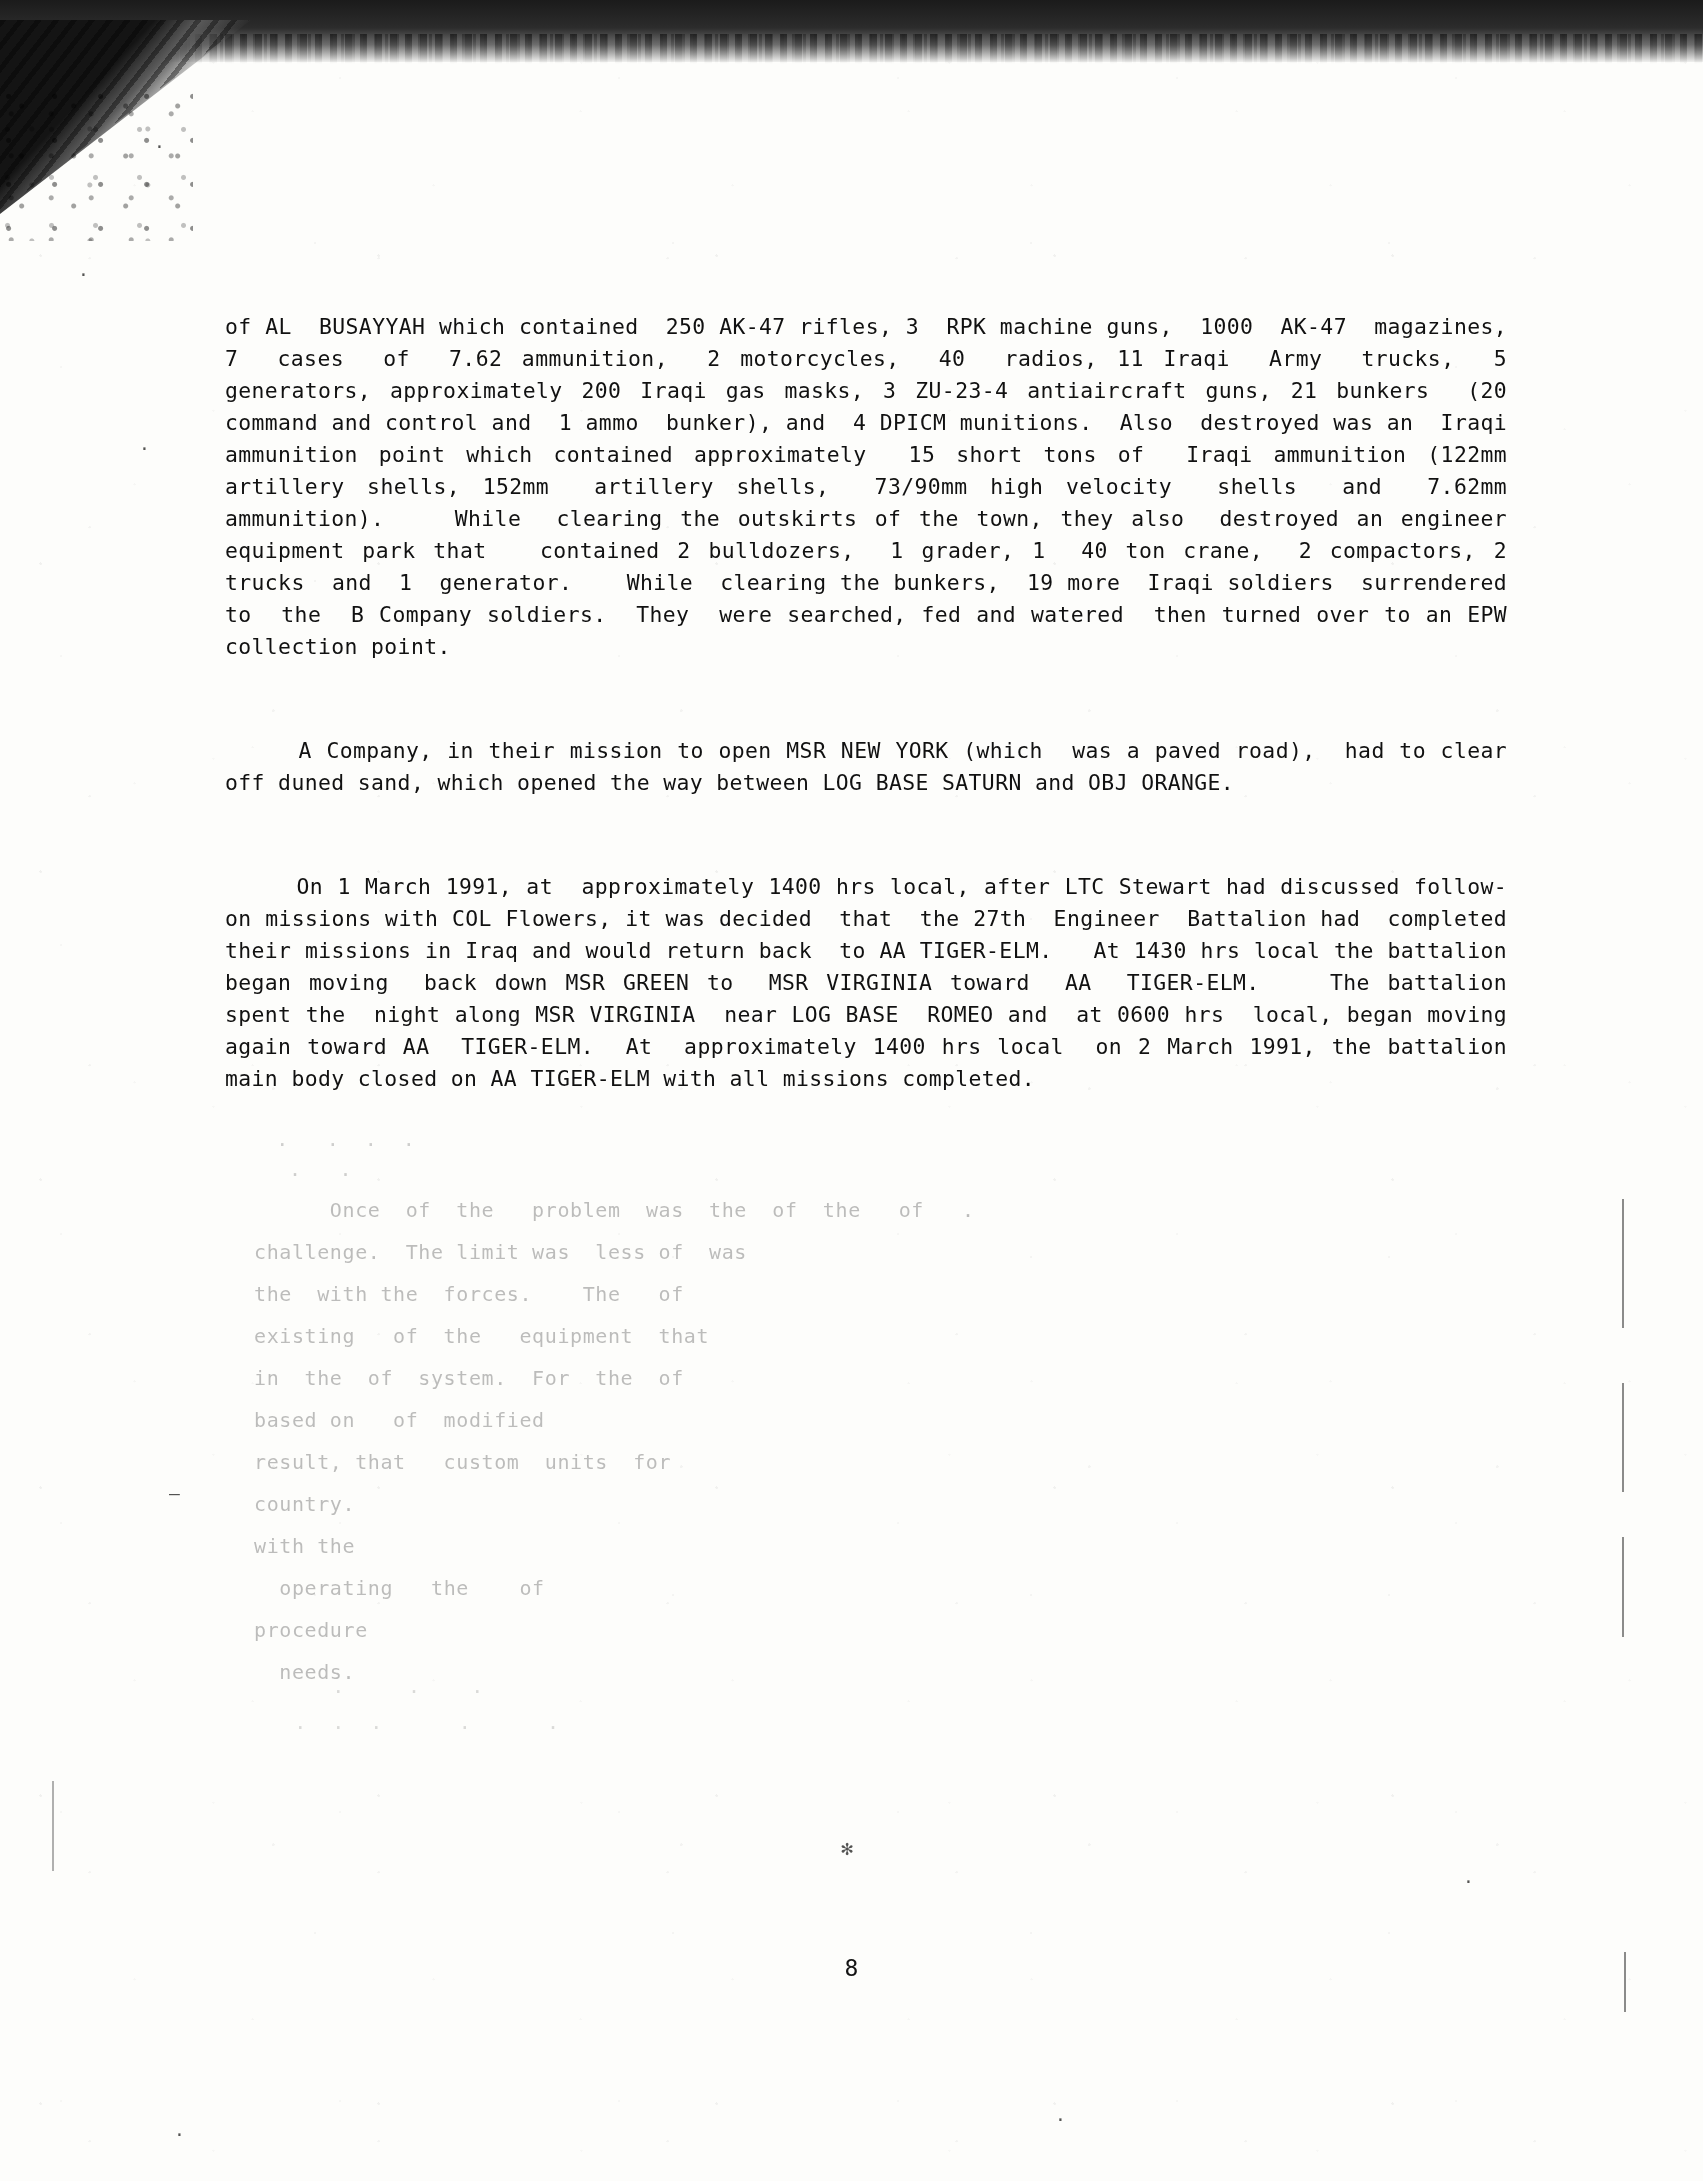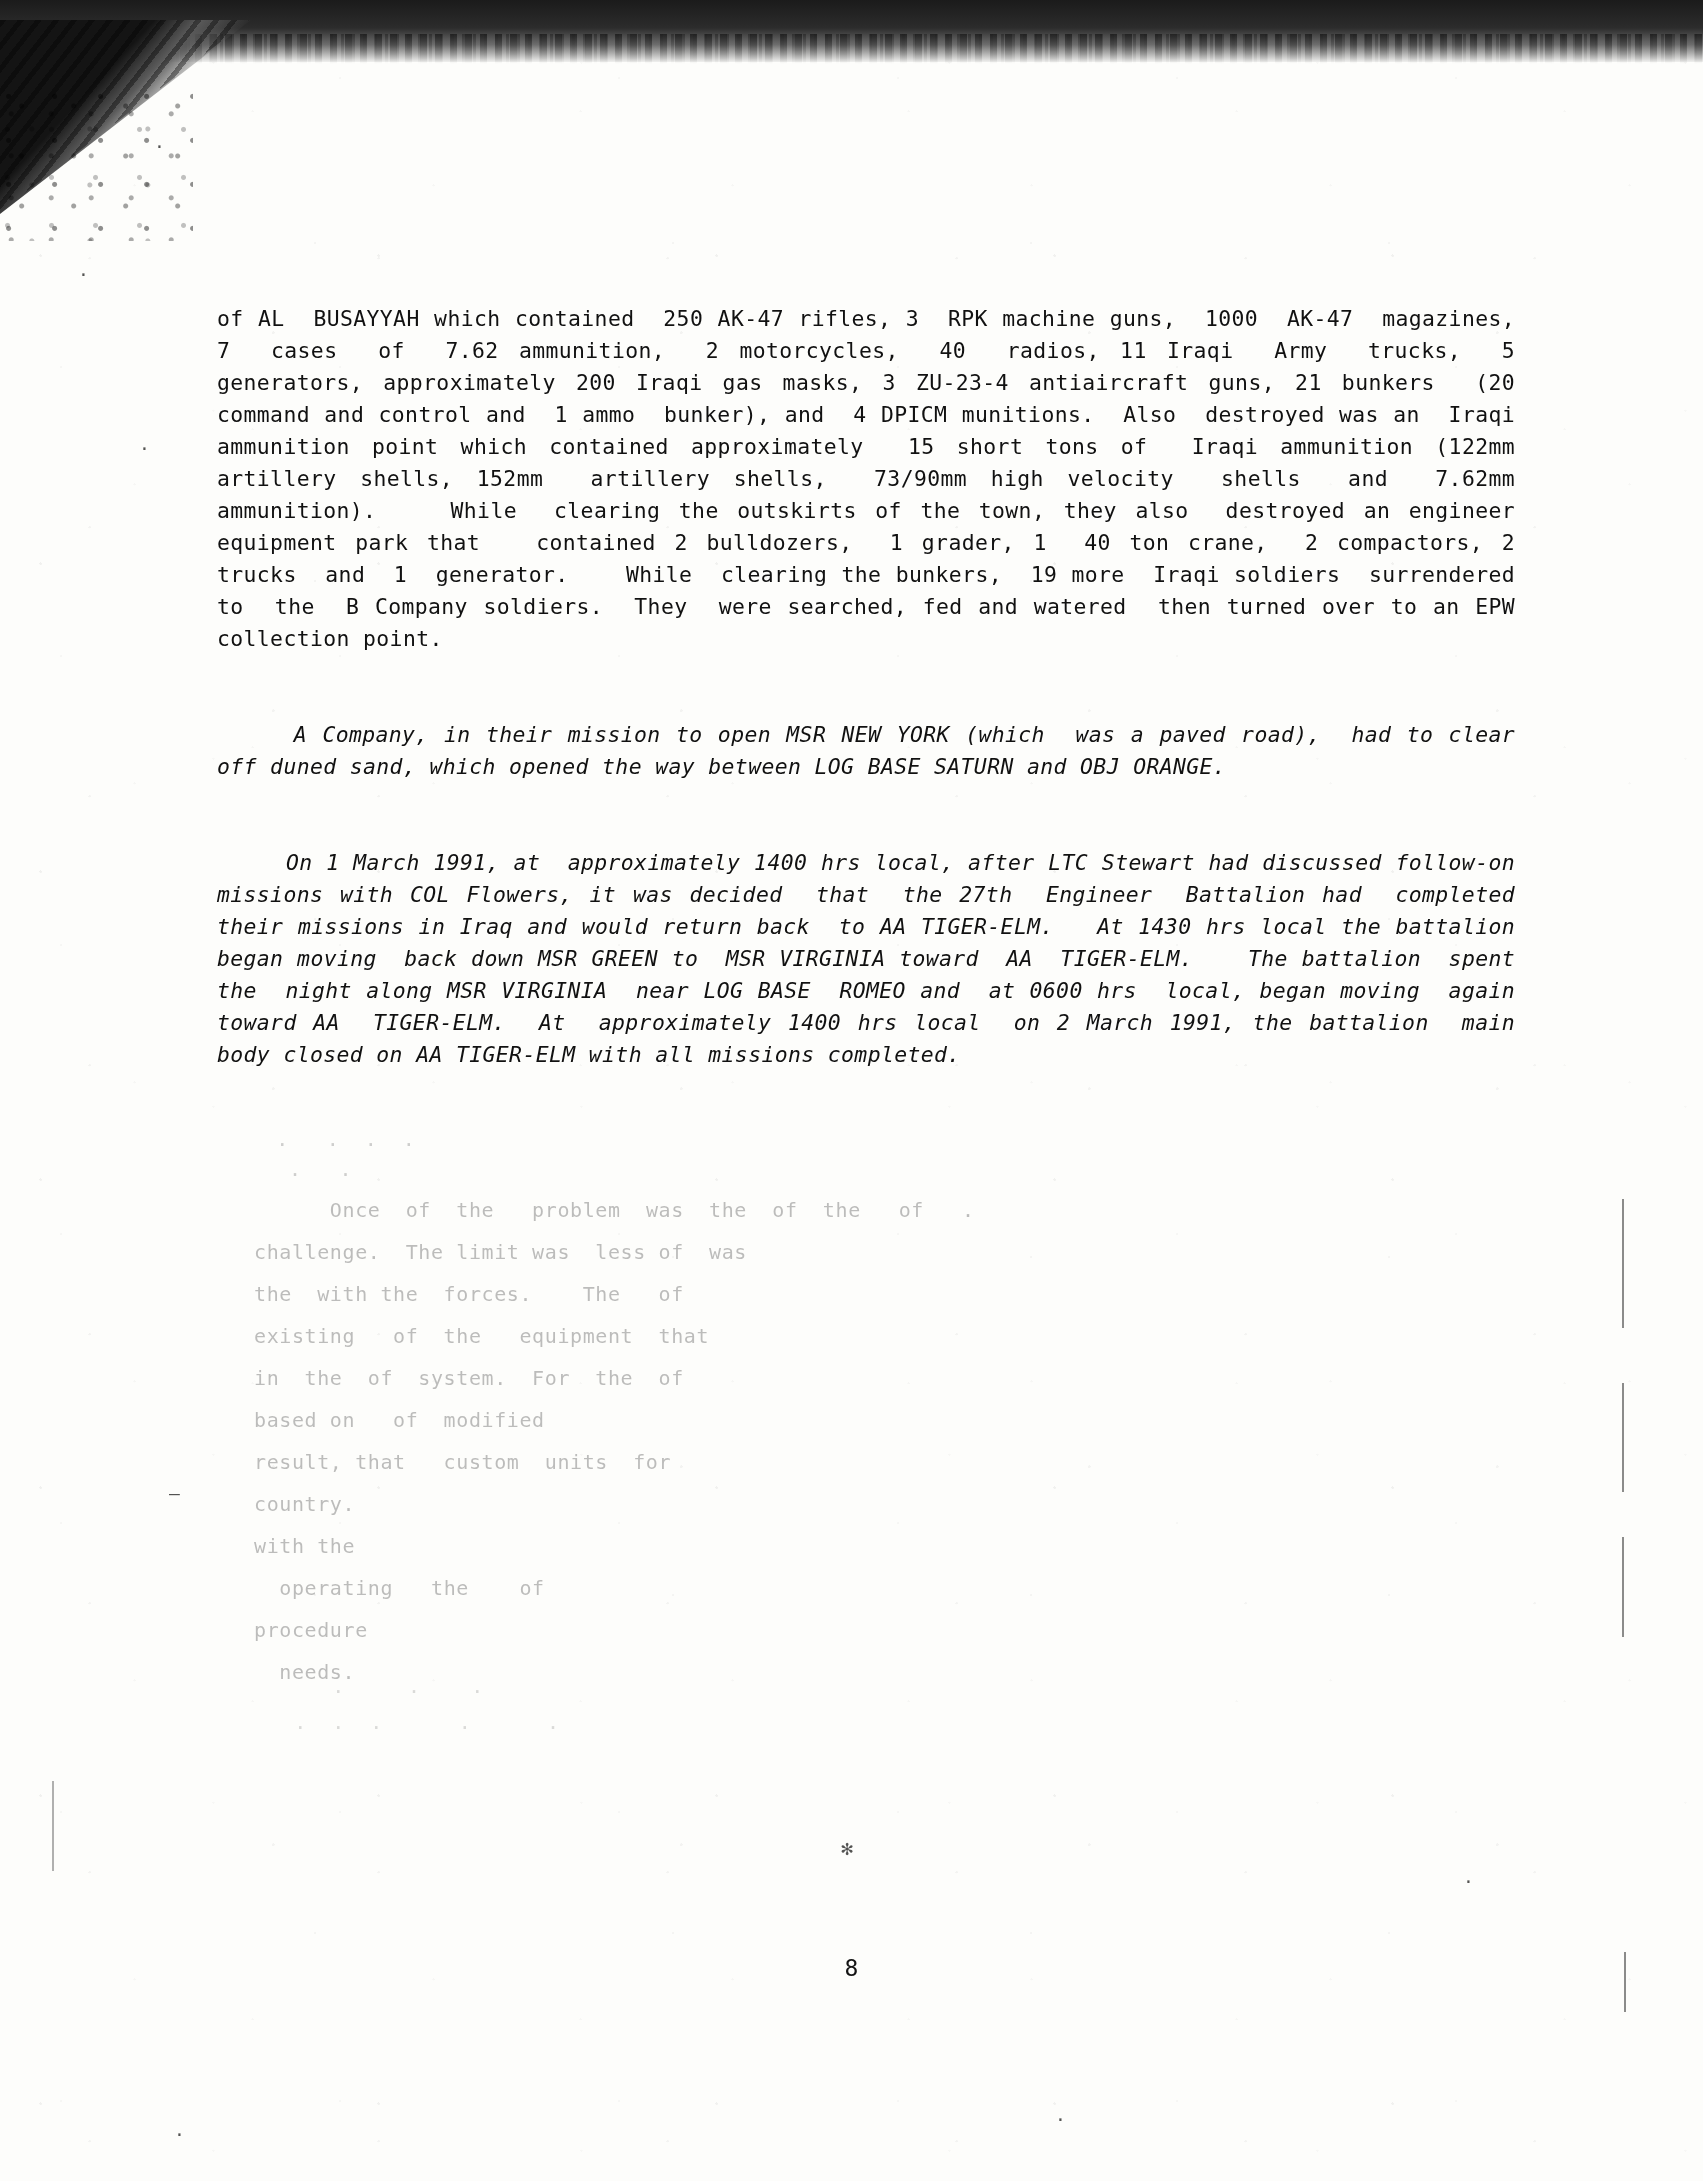--- a/index.html
+++ b/index.html
@@ -107,24 +107,24 @@
     width: 1298px;
     font-family: "DejaVu Sans Mono", monospace;
     font-size: 21.4px;
     line-height: 32px;
     color: #111;
     letter-spacing: 0.4px;
     white-space: pre-wrap;
     text-align: justify;
   }
   .doc-text p {
-    margin: 0;
+    margin: 8px;
     white-space: pre-wrap;
   }
-  .doc-text p + p { margin-top: 0; font-style: italic; }
+  .doc-text p + p { margin-top: 0; }
 
   
   .ghost-text {
     position: absolute;
     left: 254px;
     top: 1189px;
     width: 1174px;
     font-family: "DejaVu Sans Mono", monospace;
     font-size: 20px;
     line-height: 42px;

